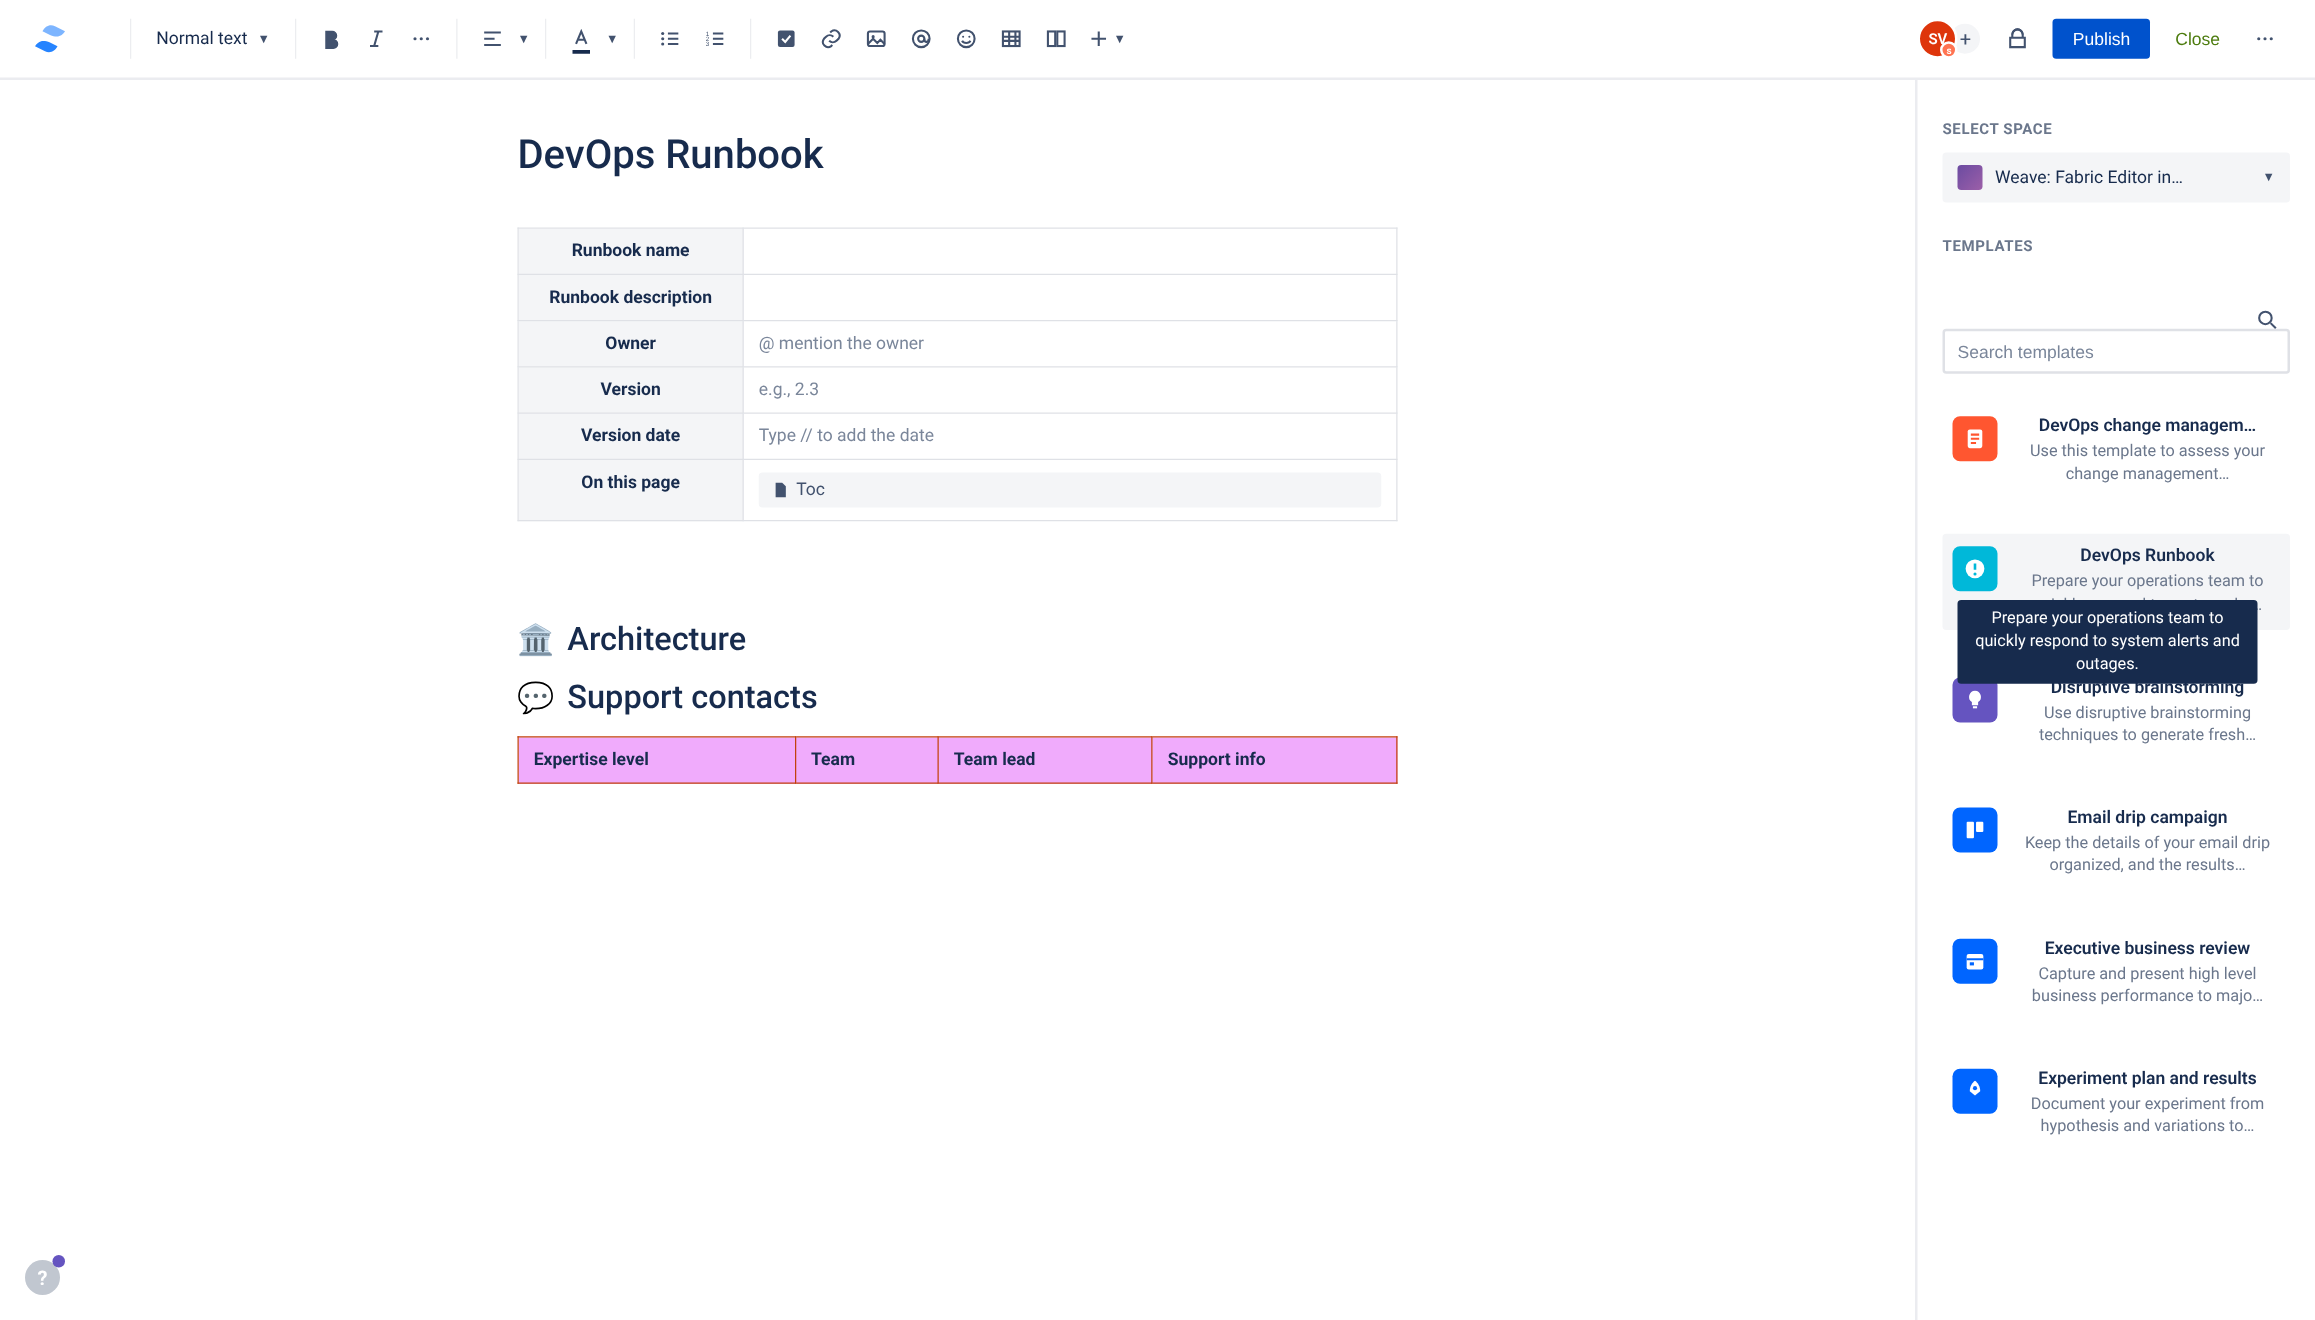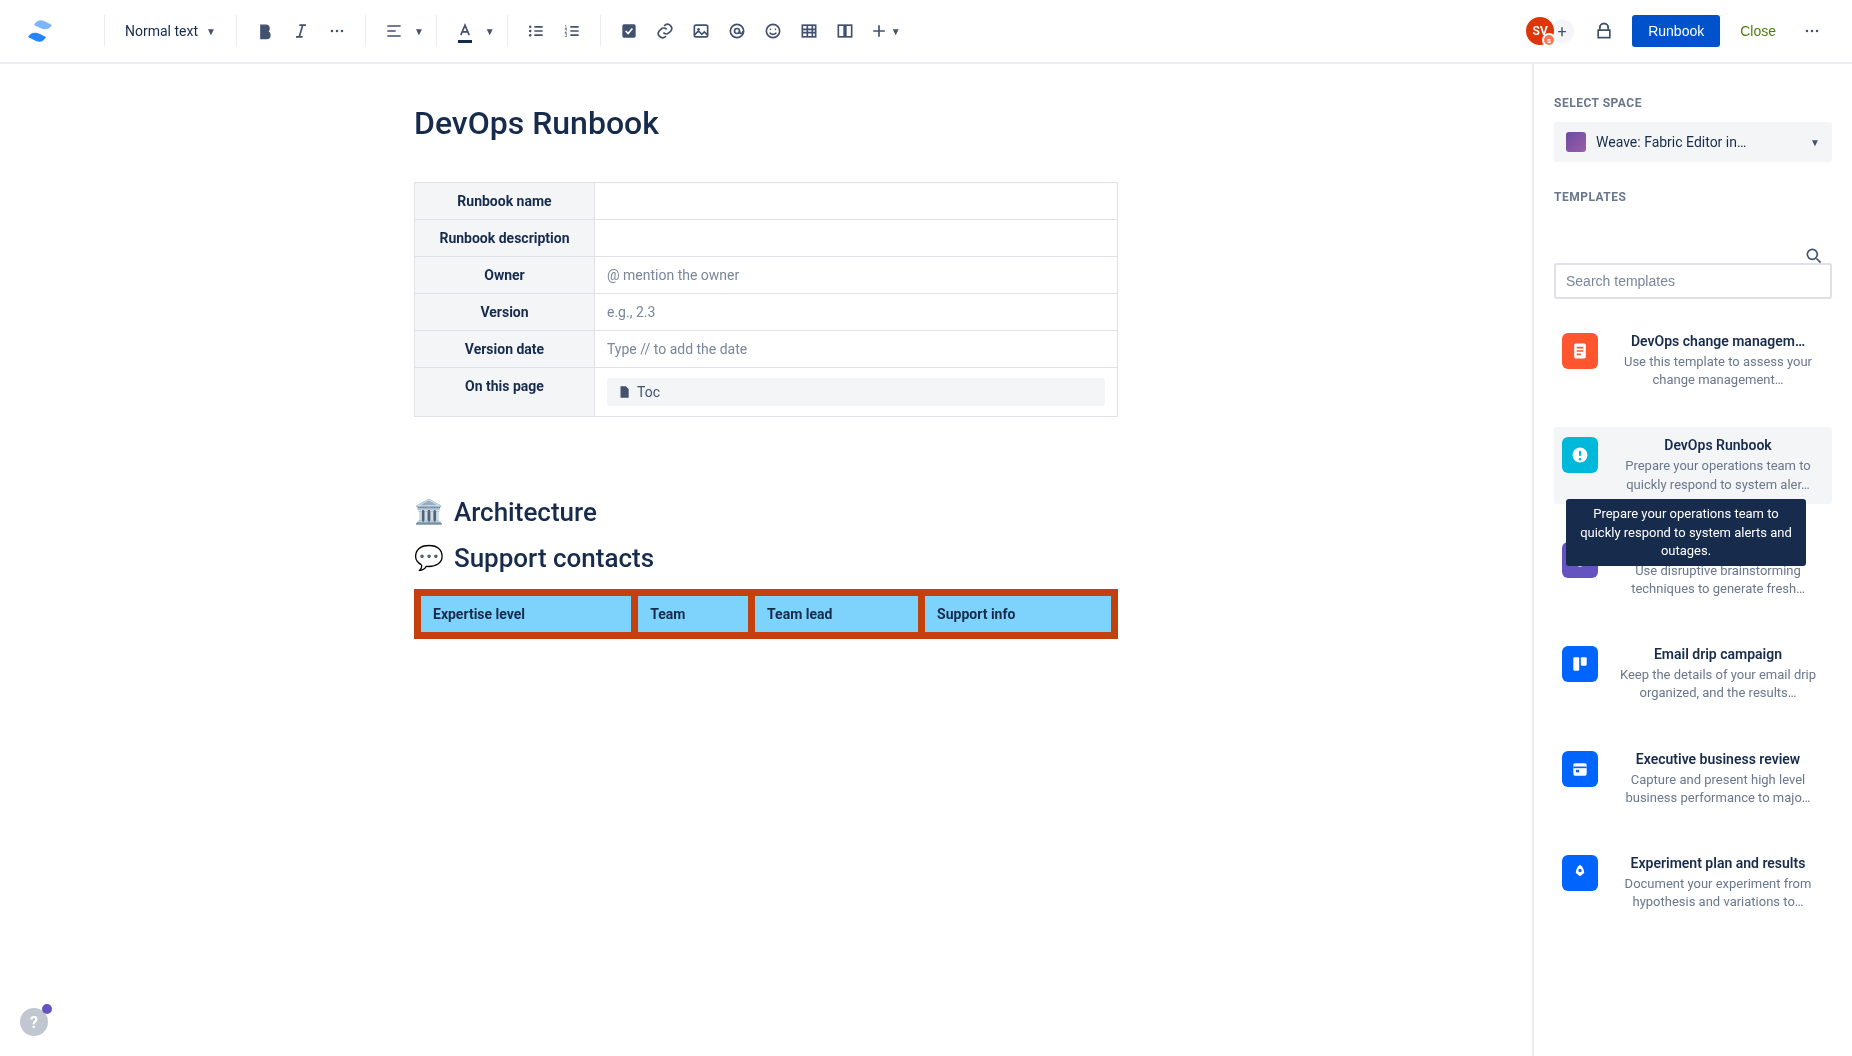--- a/index.html
+++ b/index.html
@@ -27,39 +27,39 @@
 .page-title { font-size: 32px; font-weight: 500; color: #172B4D; margin-bottom: 40px; }
 .info-table { width: 100%; border-collapse: collapse; border: 1px solid #DFE1E6; margin-bottom: 80px; }
 .info-table th, .info-table td { border: 1px solid #DFE1E6; padding: 10px 12px; text-align: left; font-size: 14px; vertical-align: top; }
 .info-table th { background: #F4F5F7; font-weight: 700; width: 180px; color: #172B4D; text-align: center; }
 .placeholder { color: #7A869A; }
 .toc-pill { background: #F4F5F7; border-radius: 3px; padding: 6px 10px; display: inline-flex; align-items: center; gap: 6px; font-size: 14px; color: #42526E; width:100%; }
 h2.section { font-size: 26px; font-weight: 500; color: #172B4D; margin-bottom: 16px; display: flex; align-items: center; gap: 10px; }
 h2.section .emoji { font-size: 24px; }
 .body-text { font-size: 15px; color: #172B4D; line-height: 1.6; margin-bottom: 80px; max-width: 720px; }
 .contacts-table { width: 100%; border-collapse: collapse; border: 1px solid #DFE1E6; }
-.contacts-table th { background: #7dd3fc; border: 7px solid #c2410c; padding: 10px 12px; text-align: left; font-size: 14px; font-weight: 700; color: #172B4D; }
+.contacts-table th { background: #f0abfc; border: 1px solid #c2410c; padding: 10px 12px; text-align: left; font-size: 14px; font-weight: 700; color: #172B4D; }
 .sidebar { width: 320px; border-left: 2px solid #EBECF0; padding: 32px 20px; overflow-y: auto; position:relative; }
 .side-label { font-size: 12px; font-weight: 700; color: #6B778C; letter-spacing: 0.5px; margin-bottom: 12px; }
 .space-select { background: #F4F5F7; border-radius: 3px; padding: 10px 12px; display: flex; align-items: center; gap: 10px; margin-bottom: 28px; cursor:pointer; }
 .space-icon { width: 20px; height: 20px; border-radius: 3px; background: linear-gradient(135deg,#6B4BA1,#9C5FA8); flex-shrink:0;}
 .space-name { flex: 1; font-size: 14px; color: #172B4D; white-space: nowrap; overflow: hidden; text-overflow: ellipsis; }
 .search-wrap { position: relative; margin-bottom: 24px; }
 .search-input { width: 100%; border: 2px solid #DFE1E6; border-radius: 3px; padding: 8px 36px 8px 10px; font-size: 14px; color: #172B4D; margin-top: 47px; }
 .search-input::placeholder { color: #7A869A; }
 .search-icon-btn { position: absolute; right: 8px; top: 50%; transform: translateY(-50%); color: #42526E; }
 .template-list { display: flex; flex-direction: column; gap: 28px; }
 .template-item { display: flex; gap: 14px; cursor: pointer; padding: 10px 8px; border-radius: 3px; position:relative;text-align:center; }
 .template-item.selected { background: #F4F5F7; }
 .ticon { width: 36px; height: 36px; border-radius: 6px; flex-shrink: 0; display:flex; align-items:center; justify-content:center; }
 .ticon svg { width: 20px; height: 20px; }
 .tinfo { flex: 1; min-width: 0; }
 .ttitle { font-size: 14px; font-weight: 600; color: #172B4D; margin-bottom: 4px; white-space: nowrap; overflow: hidden; text-overflow: ellipsis; }
 .tdesc { font-size: 13px; color: #6B778C; line-height: 1.4; display: -webkit-box; -webkit-line-clamp: 2; -webkit-box-orient: vertical; overflow: hidden; }
-.tooltip { position: absolute; background: #172B4D; color: #fff; font-size: 13px; padding: 6px 10px; border-radius: 3px; line-height: 1.4; width: 240px; left: 12px; top: 72px; z-index:10; }
+.tooltip { position: absolute; background: #172B4D; color: #fff; font-size: 13px; padding: 6px 10px; border-radius: 3px; line-height: 1.4; width: 240px; left: 12px; top: 53px; z-index:10; }
 .help-btn { position: fixed; bottom: 20px; left: 20px; width: 28px; height: 28px; border-radius: 50%; background: #C1C7D0; display: flex; align-items: center; justify-content: center; color: #fff; font-weight:700; cursor:pointer; }
 .help-btn::after { content:''; position:absolute; top:-4px; right:-4px; width:10px; height:10px; border-radius:50%; background:#6554C0;}
 .chev { font-size:10px; color:#42526E;}
 .text-color-btn { position:relative; }
 .text-color-btn .underline { position:absolute; bottom:4px; left:50%; transform:translateX(-50%); width:14px; height:3px; background:#172B4D; }
 </style>
 </head>
 <body>
 
 <div class="toolbar">
@@ -190,21 +190,21 @@
           <span class="avatar-badge">s</span>
         </div>
       <div class="add-btn">+</div>
     </div>
     <button class="tbtn">
         <svg viewBox="0 0 24 24">
           <path stroke="currentColor" stroke-width="2" fill="none" d="M7 11V8a5 5 0 0110 0v3M5 11h14v9H5z"></path>
           <path stroke="currentColor" stroke-width="2" d="M17 8a5 5 0 00-10 0" fill="none"></path>
         </svg>
       </button>
-    <button class="publish-btn">Runbook</button>
+    <button class="publish-btn">Publish</button>
     <button class="close-btn">Close</button>
     <div class="more-btn">
         <svg viewBox="0 0 24 24" width="20">
           <circle cx="6" cy="12" r="1.5" fill="currentColor"></circle>
           <circle cx="12" cy="12" r="1.5" fill="currentColor"></circle>
           <circle cx="18" cy="12" r="1.5" fill="currentColor"></circle>
         </svg>
       </div>
   </div>
 </div>

